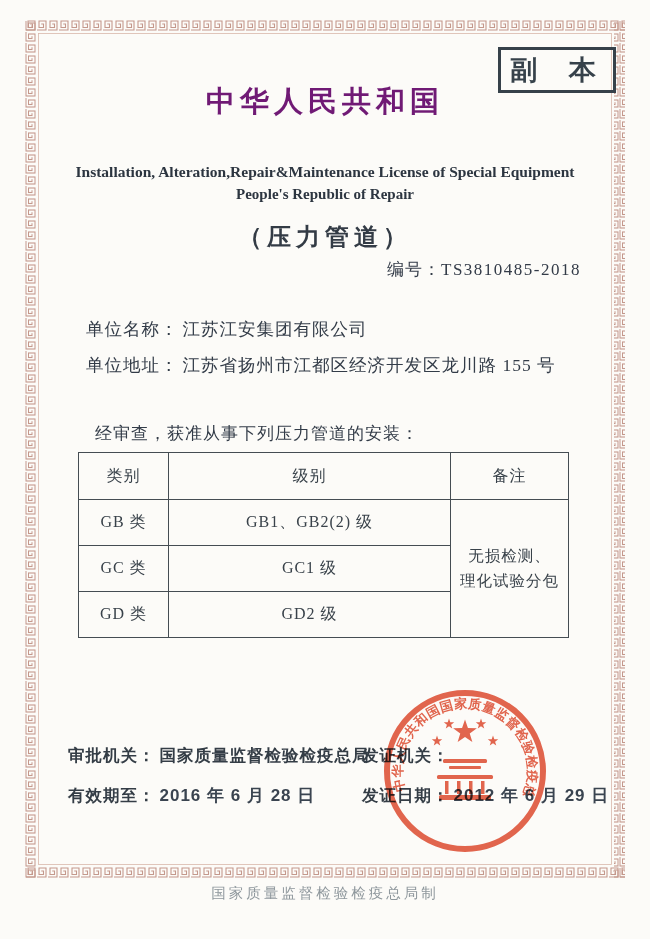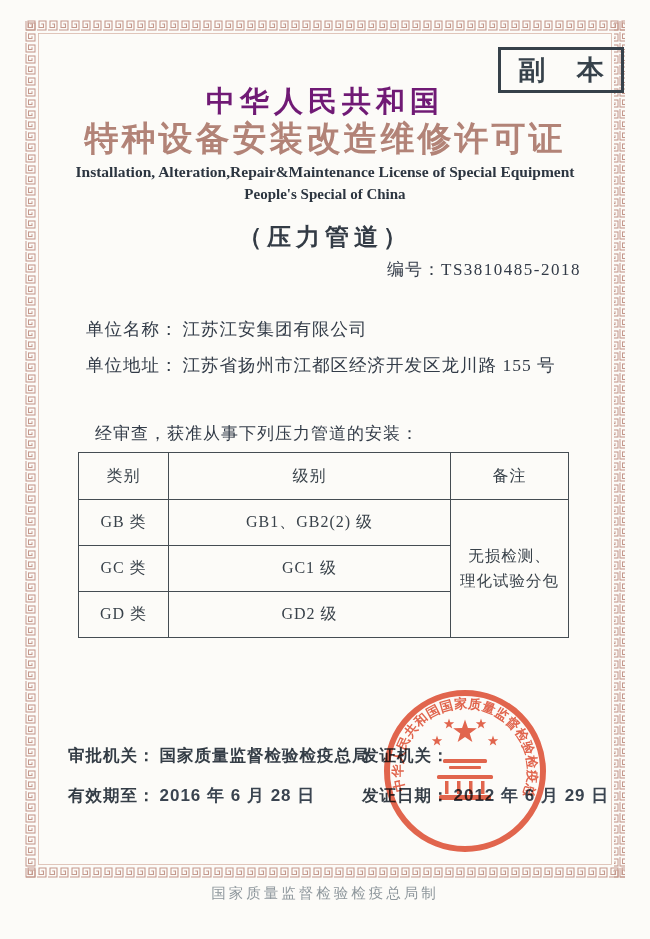--- a/index.html
+++ b/index.html
@@ -6,21 +6,21 @@
   .page{
     position:relative;width:650px;height:939px;background:#fcfbf8;overflow:hidden;
     font-family:"Liberation Serif",serif;color:#333b45;
   }
   .frame-svg{position:absolute;left:25px;top:20px;}
   
   .badge{
     position:absolute;left:498px;top:47px;width:108px;height:40px;
     border:3px solid #36414a;display:flex;align-items:center;justify-content:center;
     font-family:"Liberation Sans",sans-serif;font-weight:bold;font-size:27px;
-    color:#36414a;letter-spacing:12px;padding-left:12px;box-sizing:content-box;
+    color:#36414a;letter-spacing:12px;padding-left:4px;box-sizing:content-box;
   }
   .center-line{position:absolute;left:25px;width:600px;text-align:center;}
   .title-cn1{top:82px;font-family:"Liberation Sans",sans-serif;font-weight:bold;
     font-size:29px;letter-spacing:5px;color:#701a75;}
   .title-cn2{top:116px;font-family:"Liberation Sans",sans-serif;font-weight:bold;
     font-size:34px;letter-spacing:3px;color:#b28377;}
   .title-en1{top:163px;font-weight:bold;font-size:15.5px;color:#2c3540;}
   .title-en2{top:186px;font-weight:bold;font-size:15px;color:#2c3540;}
   .scope{top:221px;font-weight:bold;font-size:24px;letter-spacing:5px;color:#333b45;}
   .license-line{
@@ -79,23 +79,22 @@
     <rect x="0" y="0" width="600" height="11" fill="url(#gk-h)"></rect>
     <rect x="0" y="847" width="600" height="11" fill="url(#gk-h)"></rect>
     <rect x="0" y="0" width="11" height="858" fill="url(#gk-v)"></rect>
     <rect x="589" y="0" width="11" height="858" fill="url(#gk-v)"></rect>
     <rect x="13.5" y="13.5" width="573" height="831" fill="none" stroke="#d9b7ab" stroke-width="0.8"></rect>
   </svg>
 
   <div class="badge">副 本</div>
 
   <div class="center-line title-cn1">中华人民共和国</div>
-  <div class="center-line title-cn2">特种设备安装改造维修许可证</div>
   <div class="center-line title-en1">Installation, Alteration,Repair&amp;Maintenance License of Special Equipment</div>
-  <div class="center-line title-en2">People's Special of China</div>
+  <div class="center-line title-en2">People's Republic of Repair</div>
   <div class="center-line scope">（压力管道）</div>
 
   <div class="license-line">
     <span>编号：</span><span class="license-no">TS3810485-2018</span>
   </div>
 
   <div class="unit-line unit-name">
     <span>单位名称：</span><span class="val">江苏江安集团有限公司</span>
   </div>
   <div class="unit-line unit-addr">

